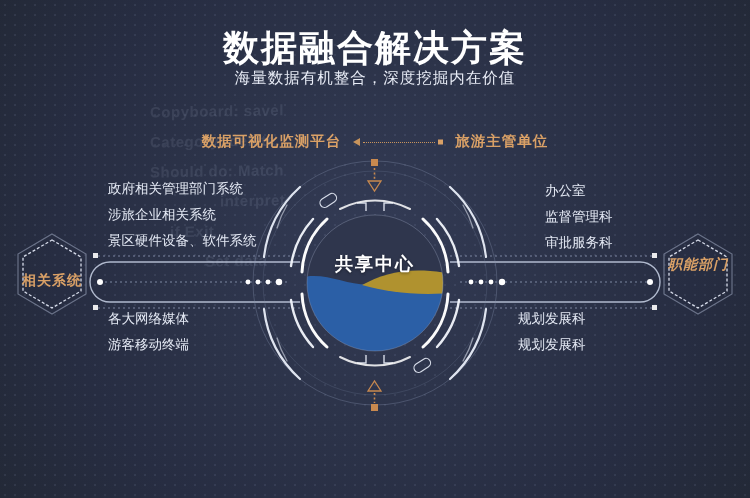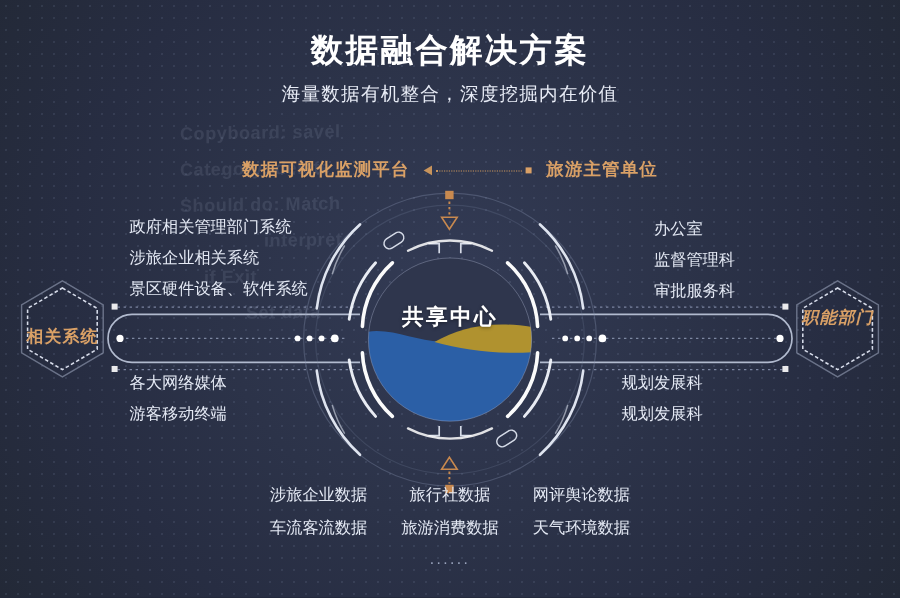--- a/index.html
+++ b/index.html
@@ -28,21 +28,21 @@
     font-weight:bold;font-size:15px;color:#cdd8f0;
     letter-spacing:.5px;line-height:30px;
     transform:skewY(-1deg);
   }
   #codebg div{white-space:nowrap;}
   .cbi{display:block;}
 
   
   #title{
     position:absolute;top:24px;left:0;right:0;text-align:center;
-    color:#ffffff;font-size:27px;font-weight:bold;letter-spacing:2px;
+    color:#ffffff;font-size:36px;font-weight:bold;letter-spacing:2px;
   }
   #subtitle{
     position:absolute;top:68px;left:0;right:0;text-align:center;
     color:#e8ecf6;font-size:15.5px;letter-spacing:1px;
   }
 
   
   #toprow{
     position:absolute;top:132px;left:0;right:0;
     display:flex;align-items:center;justify-content:center;gap:0px;
@@ -287,27 +287,14 @@
     <div class="hextext">
       <span>职能</span>
       <span>部门</span>
     </div>
   </div>
 
   <div id="centertext">
     <div>共享中心</div>
   </div>
 
-  <div id="bottomgrid">
-    <div class="brow">
-      <span>涉旅企业数据</span>
-      <span>旅行社数据</span>
-      <span>网评舆论数据</span>
-    </div>
-    <div class="brow">
-      <span>车流客流数据</span>
-      <span>旅游消费数据</span>
-      <span>天气环境数据</span>
-    </div>
-    <div id="ellipsis">......</div>
-  </div>
 
 </div>
 
 </body></html>

